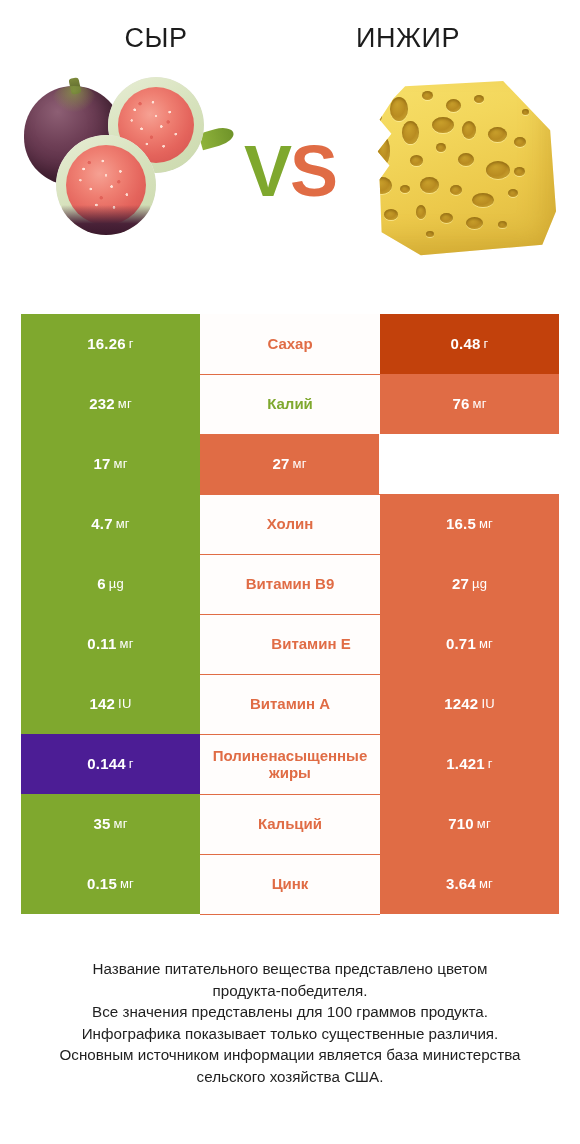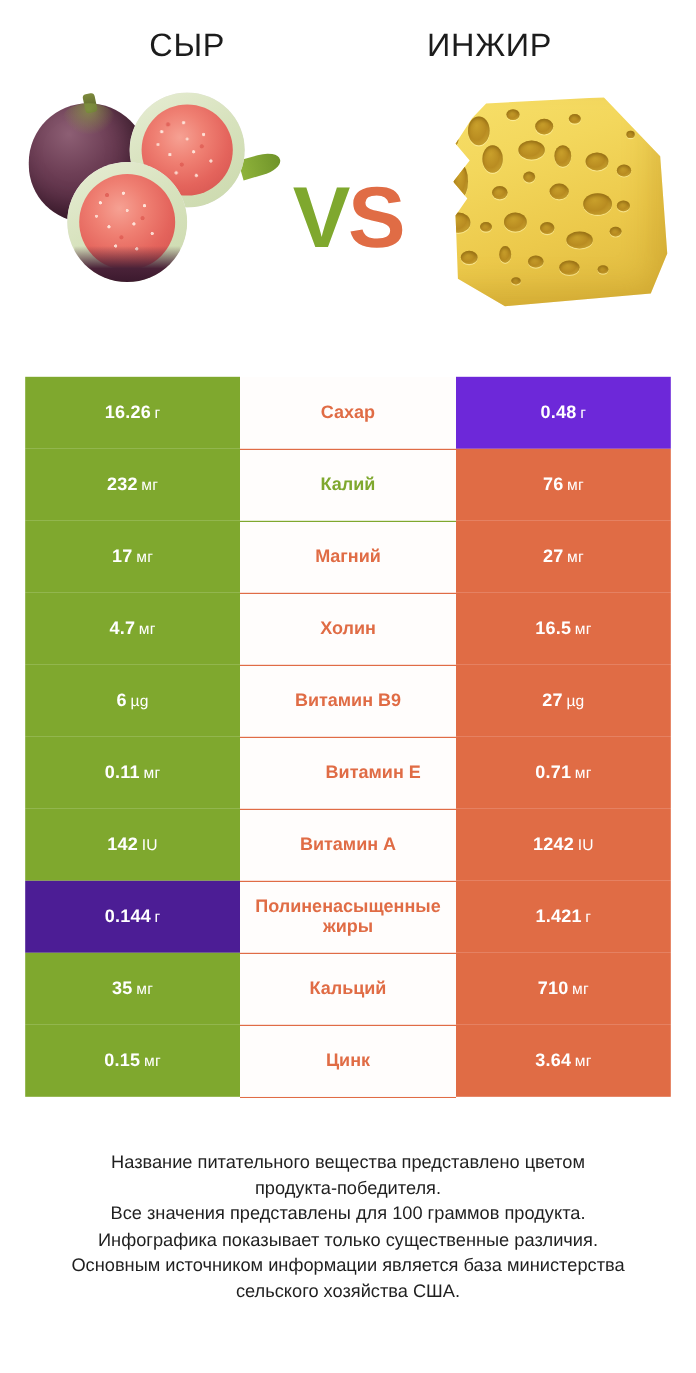--- a/index.html
+++ b/index.html
@@ -51,21 +51,21 @@
   }
   .vs {
     width: 108px;
     text-align: center;
     font-size: 72px;
     font-weight: 700;
     line-height: 1;
     letter-spacing: -2px;
     white-space: nowrap;
     position: relative;
-    top: 13px;
+    top: 2px;
   }
   .vs .v { color: #7FA82E; }
   .vs .s { color: #E06C45; }
 
   
   .figs { position: absolute; inset: 0; }
   .fig-whole {
     position: absolute;
     left: 20px; top: 17px;
     width: 99px; height: 99px;
@@ -316,21 +316,21 @@
 
 <div class="table" id="comparison-table">
     <div class="row">
       <div class="cell left" style="background: rgb(127, 168, 46); text-align: right;">
         <span>16.26</span>
         <span class="unit">г</span>
       </div>
       <div class="cell mid" style="color: rgb(224, 108, 69);">
         <span class="nutrient">Сахар</span>
       </div>
-      <div class="cell right" style="background: #6d28d9;">
+      <div class="cell right" style="background: #c2410c;">
         <span>0.48</span>
         <span class="unit">г</span>
       </div>
     </div>
     <div class="row">
       <div class="cell left" style="background: rgb(127, 168, 46);">
         <span>232</span>
         <span class="unit">мг</span>
       </div>
       <div class="cell mid" style="color: rgb(127, 168, 46); border-top: 1px solid rgb(224, 108, 69);">
@@ -338,23 +338,20 @@
       </div>
       <div class="cell right" style="background: rgb(224, 108, 69);">
         <span>76</span>
         <span class="unit">мг</span>
       </div>
     </div>
     <div class="row">
       <div class="cell left" style="background: rgb(127, 168, 46);">
         <span>17</span>
         <span class="unit">мг</span>
-      </div>
-      <div class="cell mid" style="color: rgb(224, 108, 69); border-top: 1px solid rgb(127, 168, 46);">
-        <span class="nutrient">Магний</span>
       </div>
       <div class="cell right" style="background: rgb(224, 108, 69);">
         <span>27</span>
         <span class="unit">мг</span>
       </div>
     </div>
     <div class="row">
       <div class="cell left" style="background: rgb(127, 168, 46);">
         <span>4.7</span>
         <span class="unit">мг</span>

